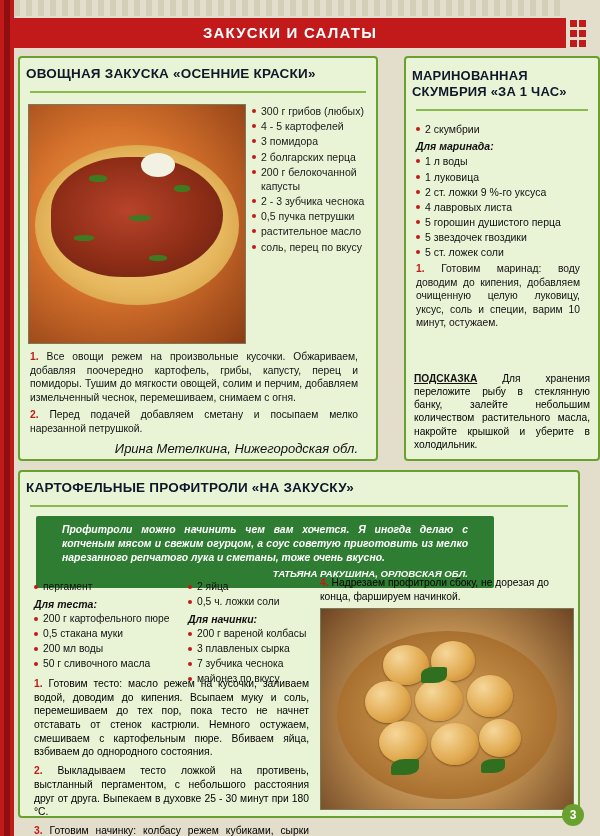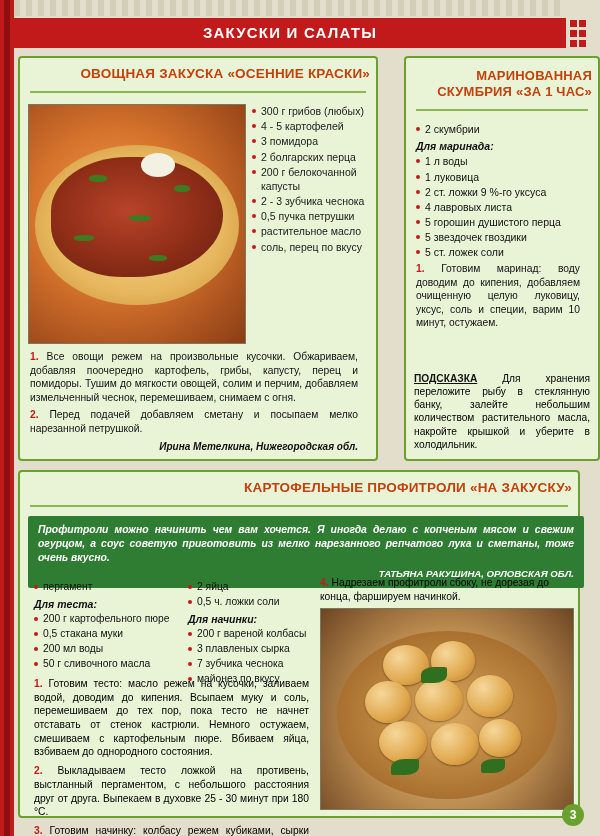--- a/index.html
+++ b/index.html
@@ -77,23 +77,23 @@
     position: absolute;
     left: 384px; top: 56px;
     width: 196px; height: 405px;
     background: #e9f4d6;
     border: 2px solid #6aa12e;
     border-radius: 4px;
     box-sizing: border-box;
     margin-left: 20px;
   }
   .recipe-title {
-    text-align: right;
-    font-weight: bold;
-    color: #c2410c;
+    text-align: left;
+    font-weight: bold;
+    color: #0f172a;
     font-size: 13.5px;
     padding: 8px 6px 6px 6px;
     line-height: 1.25;
     letter-spacing: 0.2px;
   }
   .recipe-title.small {
     font-size: 13px;
     padding-top: 10px;
   }
   .title-rule {
@@ -177,23 +177,23 @@
     line-height: 1.32;
     color: #111;
     text-align: justify;
   }
   .stepnum {
     color: #c21a1a;
     font-weight: bold;
   }
   .author {
     text-align: right;
-    font-weight: bold;
+    font-weight: normal;
     font-style: italic;
-    font-size: 10px;
+    font-size: 13px;
     color: #111;
     margin-top: 5px;
   }
   
   .ingr {
     position: absolute;
     left: 10px; top: 64px;
     right: 8px;
     font-size: 10.5px;
     line-height: 1.35;
@@ -217,29 +217,29 @@
     position: absolute;
     left: 18px; top: 470px;
     width: 562px; height: 348px;
     background: #e9f4d6;
     border: 2px solid #6aa12e;
     border-radius: 4px;
     box-sizing: border-box;
   }
   .green-note {
     position: absolute;
-    left: 8px; top: 44px;
-    width: 556px;
+    left: 16px; top: 44px;
+    width: 458px;
     background: #2f7d32;
     color: #ffffff;
     font-style: italic;
     font-weight: bold;
     font-size: 10.4px;
     line-height: 1.35;
-    padding: 7px 10px;
+    padding: 7px 26px;
     box-sizing: border-box;
     text-align: justify;
     border-radius: 2px;
   }
   .green-note .src {
     display: block;
     text-align: right;
     margin-top: 3px;
     font-size: 9.6px;
   }

